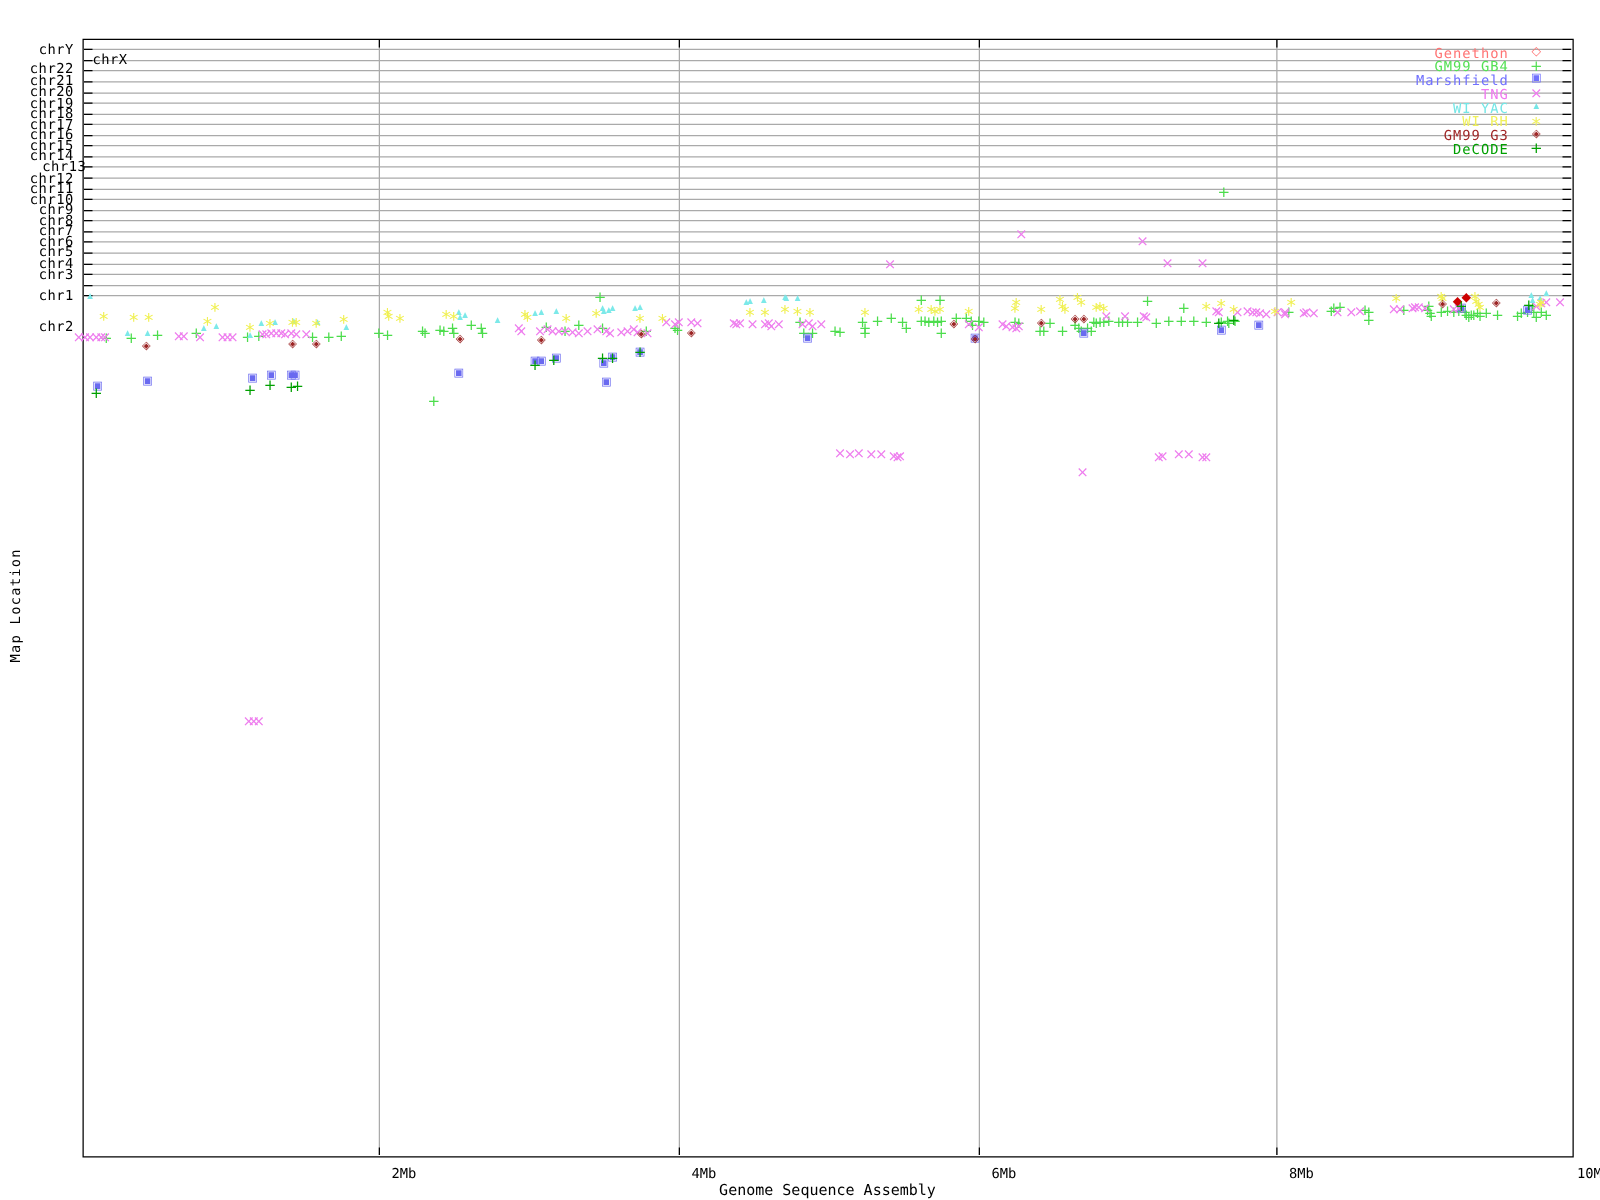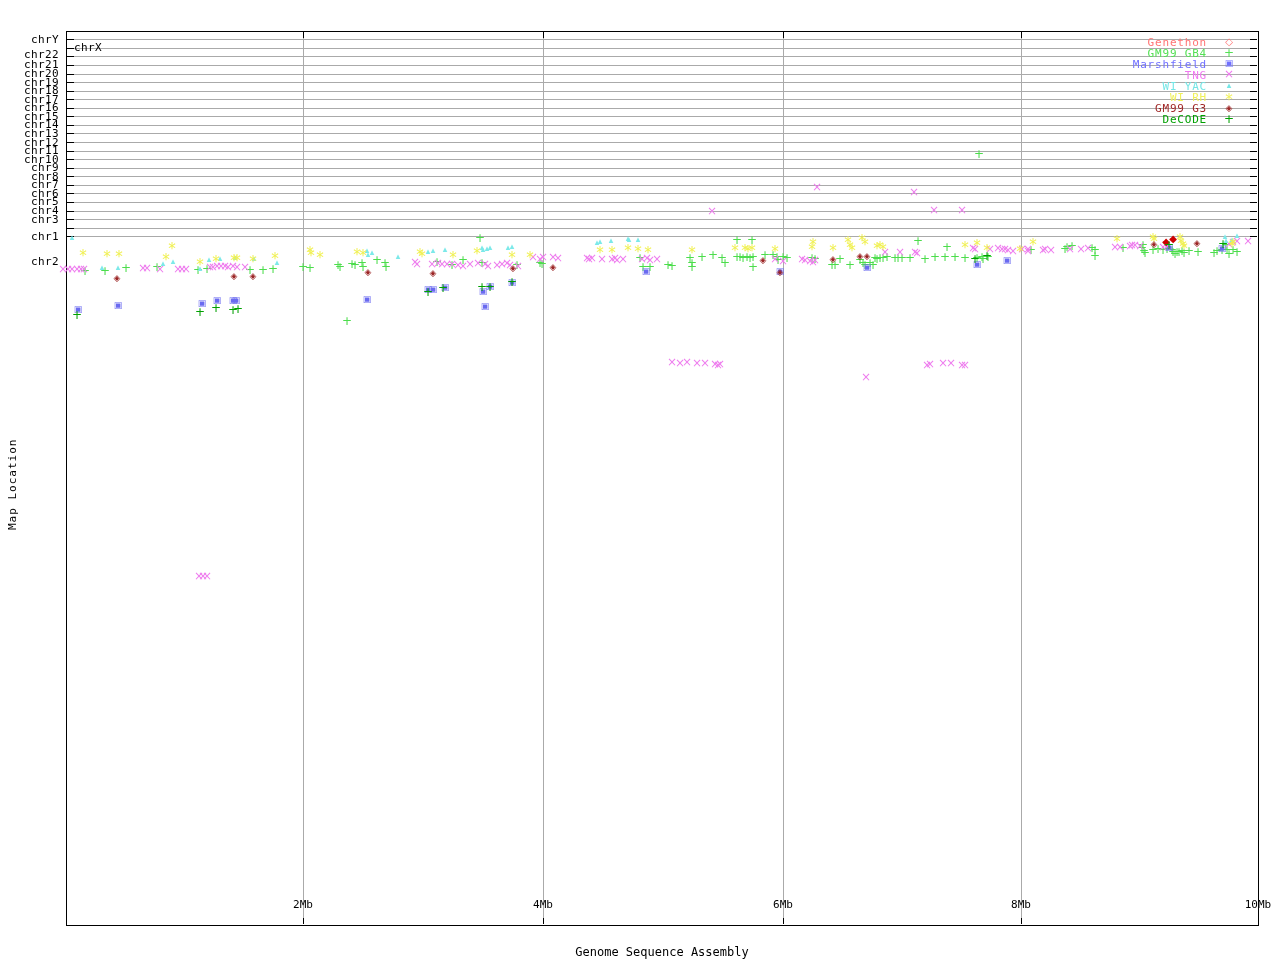--- a/index.html
+++ b/index.html
@@ -5,21 +5,21 @@
   html,body{margin:0;padding:0;background:#ffffff;}
   #chart{position:relative;width:1280px;height:960px;background:#ffffff;overflow:hidden;
          font-family:"DejaVu Sans Mono",monospace;color:#000;}
   .abs{position:absolute;}
   #plot-border{position:absolute;left:66px;top:31px;width:1191px;height:893px;border:1px solid #000;}
   #chart-title{position:absolute;left:66px;top:9px;width:1192px;text-align:center;font-size:12px;}
   #x-axis-title{position:absolute;left:66px;top:945px;width:1192px;text-align:center;font-size:12px;}
   #y-axis-title{position:absolute;left:6px;top:530px;transform-origin:0 0;transform:rotate(-90deg);
                 white-space:nowrap;font-size:11px;letter-spacing:1px;}
   .chr-label{position:absolute;left:0;width:59px;text-align:right;font-size:11px;letter-spacing:0.4px;line-height:9px;}
-  .x-tick-label{position:absolute;width:60px;text-align:center;font-size:11px;top:898px;}
+  .x-tick-label{position:absolute;width:60px;text-align:right;font-size:11px;top:932px;}
   .marker{position:absolute;line-height:1;font-family:"DejaVu Sans",sans-serif;}
   .legend-label{position:absolute;left:1040px;width:167px;text-align:right;font-size:11px;letter-spacing:0.8px;}
 </style>
 </head>
 <body>
 
 <div id="chart">
   <div id="plot-border"></div>
   <div id="x-axis-title">Genome Sequence Assembly</div>
   <div id="y-axis-title">Map Location</div>
@@ -63,21 +63,21 @@
     <div class="abs" style="left: 67px; top: 116.34px; width: 7px; height: 1px; background: rgb(0, 0, 0);"></div>
     <div class="abs" style="left: 1250px; top: 116.34px; width: 7px; height: 1px; background: rgb(0, 0, 0);"></div>
     <div class="chr-label" style="top: 111.84px;">chr15</div>
     <div class="abs" style="left: 67px; top: 124.9px; width: 1190px; height: 1px; background: rgb(170, 170, 170);"></div>
     <div class="abs" style="left: 67px; top: 124.9px; width: 7px; height: 1px; background: rgb(0, 0, 0);"></div>
     <div class="abs" style="left: 1250px; top: 124.9px; width: 7px; height: 1px; background: rgb(0, 0, 0);"></div>
     <div class="chr-label" style="top: 120.4px;">chr14</div>
     <div class="abs" style="left: 67px; top: 133.46px; width: 1190px; height: 1px; background: rgb(170, 170, 170);"></div>
     <div class="abs" style="left: 67px; top: 133.46px; width: 7px; height: 1px; background: rgb(0, 0, 0);"></div>
     <div class="abs" style="left: 1250px; top: 133.46px; width: 7px; height: 1px; background: rgb(0, 0, 0);"></div>
-    <div class="chr-label" style="top: 128.96px;">chr13</div>
+    <div class="chr-label" style="top: 128.96px; margin-left: 10px;">chr13</div>
     <div class="abs" style="left: 67px; top: 142.02px; width: 1190px; height: 1px; background: rgb(170, 170, 170);"></div>
     <div class="abs" style="left: 67px; top: 142.02px; width: 7px; height: 1px; background: rgb(0, 0, 0);"></div>
     <div class="abs" style="left: 1250px; top: 142.02px; width: 7px; height: 1px; background: rgb(0, 0, 0);"></div>
     <div class="chr-label" style="top: 137.52px;">chr12</div>
     <div class="abs" style="left: 67px; top: 150.58px; width: 1190px; height: 1px; background: rgb(170, 170, 170);"></div>
     <div class="abs" style="left: 67px; top: 150.58px; width: 7px; height: 1px; background: rgb(0, 0, 0);"></div>
     <div class="abs" style="left: 1250px; top: 150.58px; width: 7px; height: 1px; background: rgb(0, 0, 0);"></div>
     <div class="chr-label" style="top: 146.08px;">chr11</div>
     <div class="abs" style="left: 67px; top: 159.14px; width: 1190px; height: 1px; background: rgb(170, 170, 170);"></div>
     <div class="abs" style="left: 67px; top: 159.14px; width: 7px; height: 1px; background: rgb(0, 0, 0);"></div>

